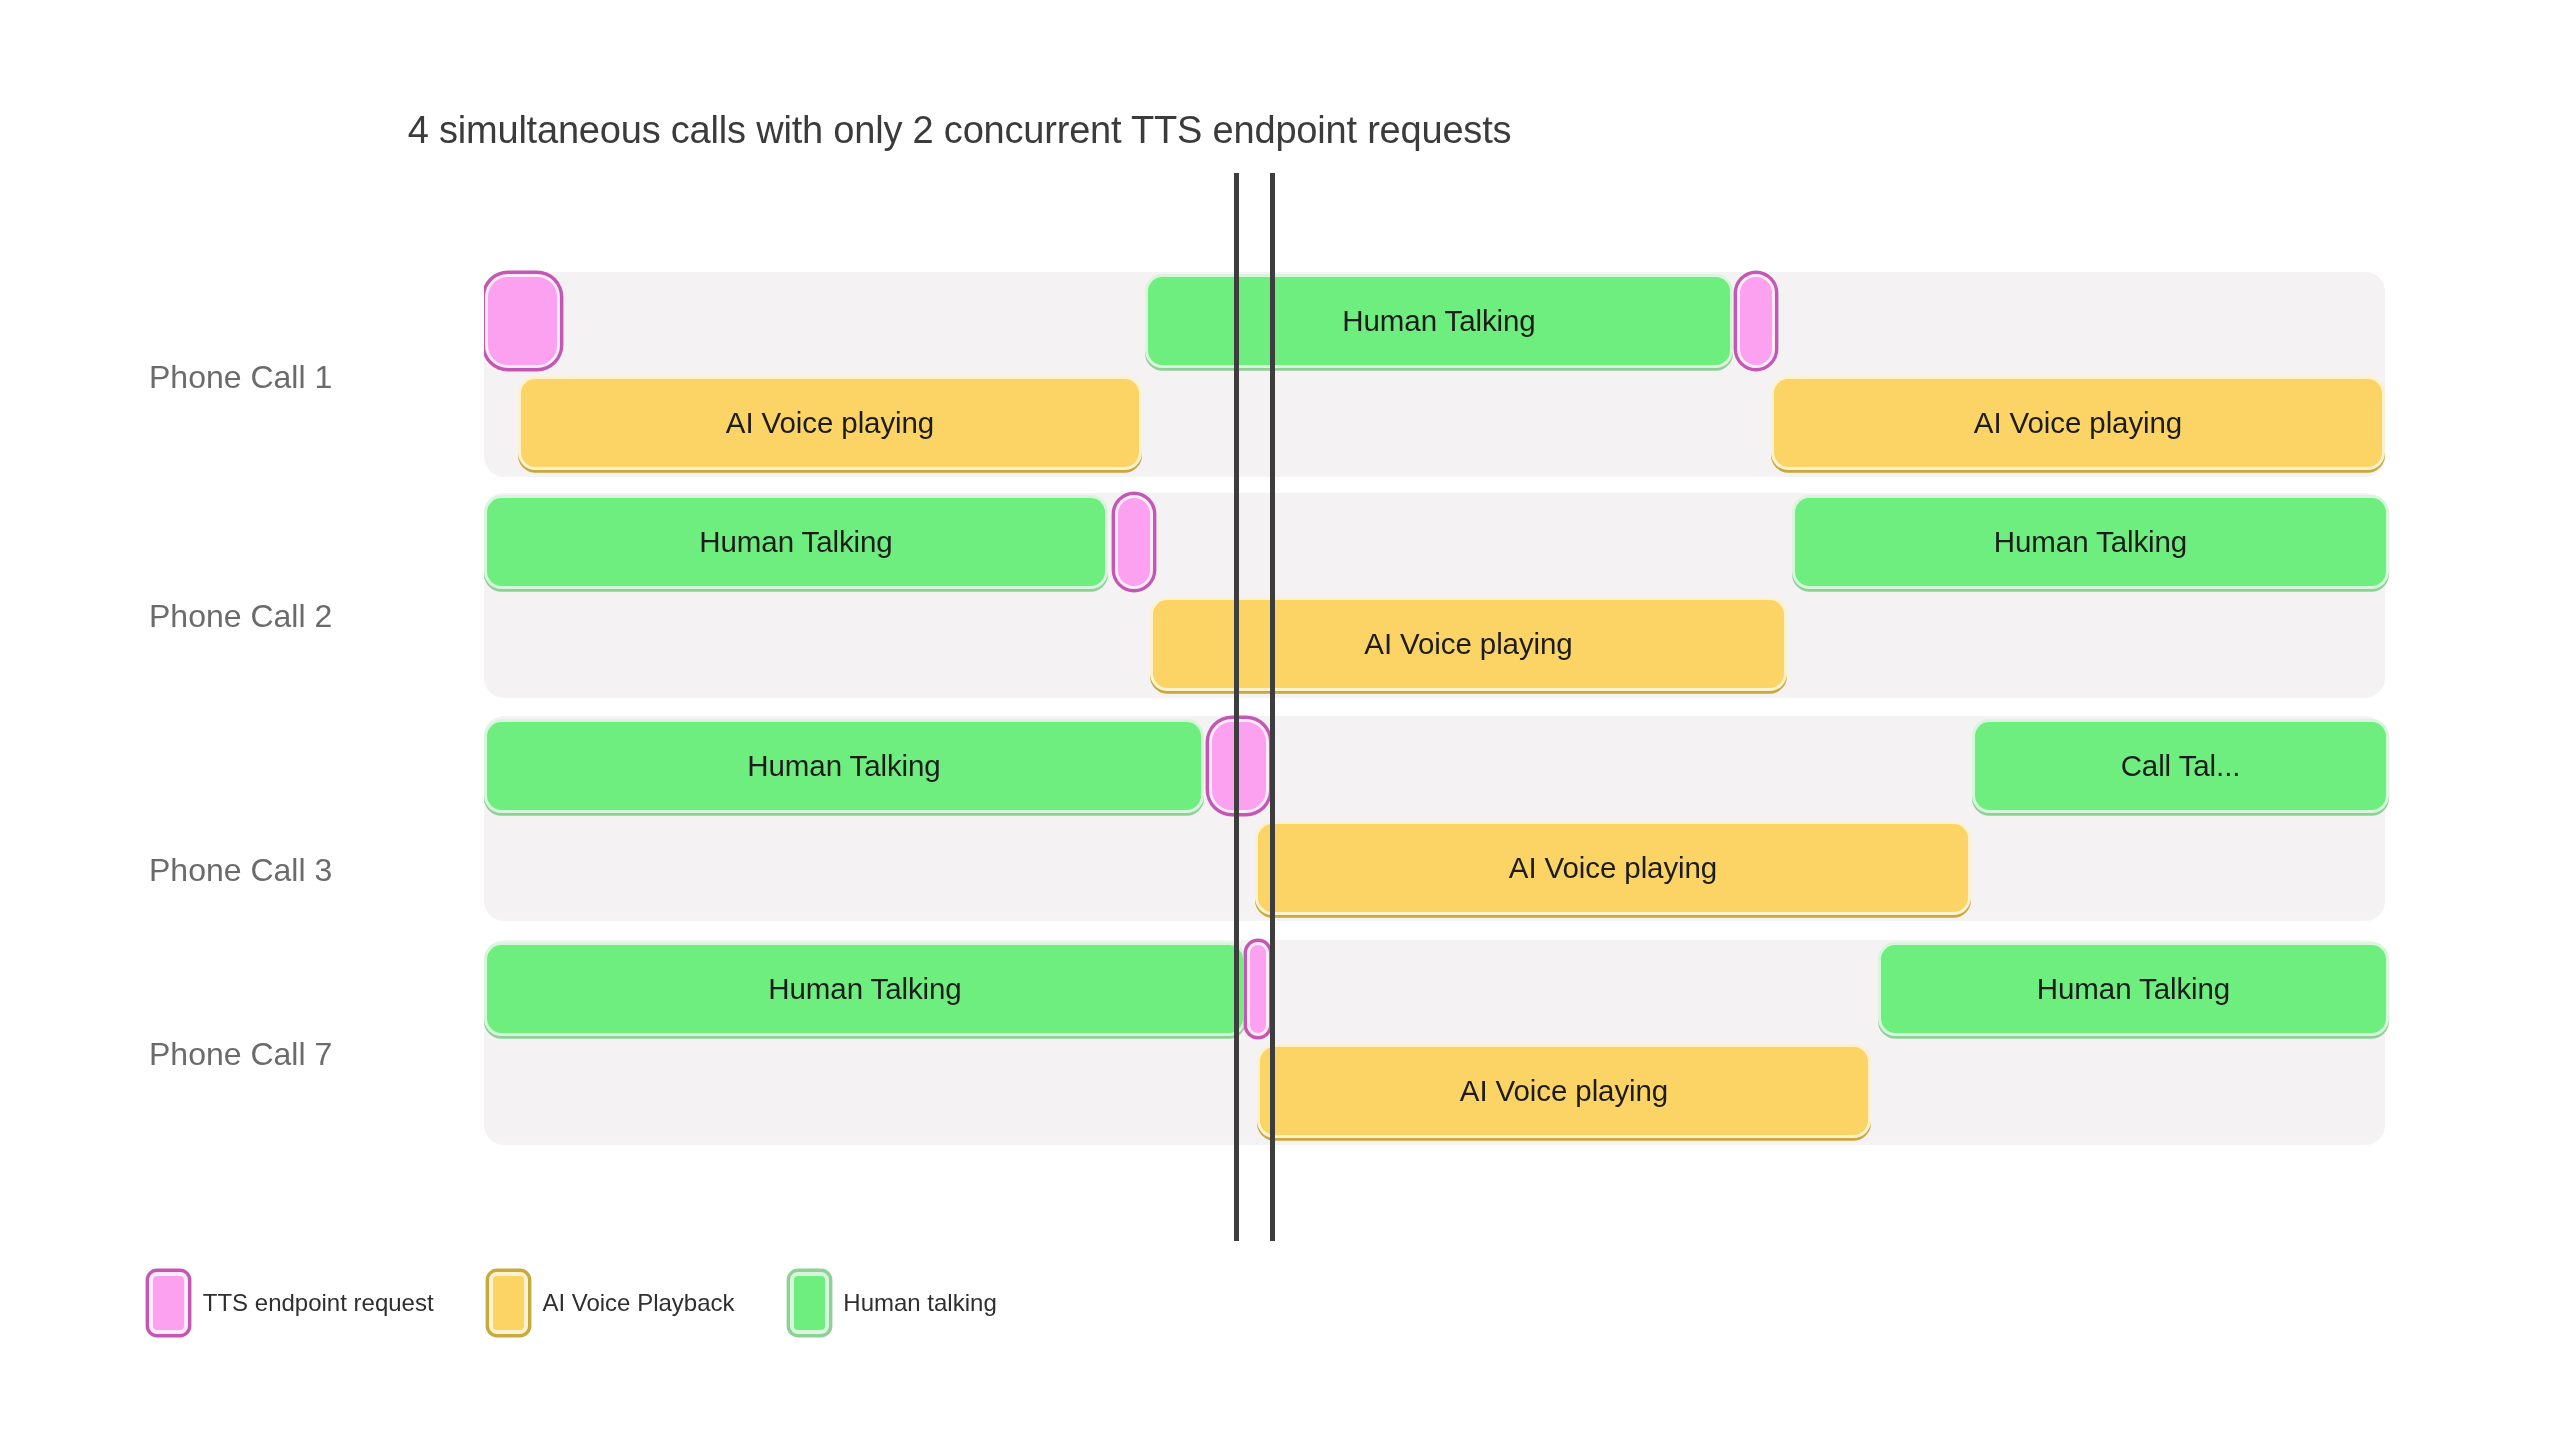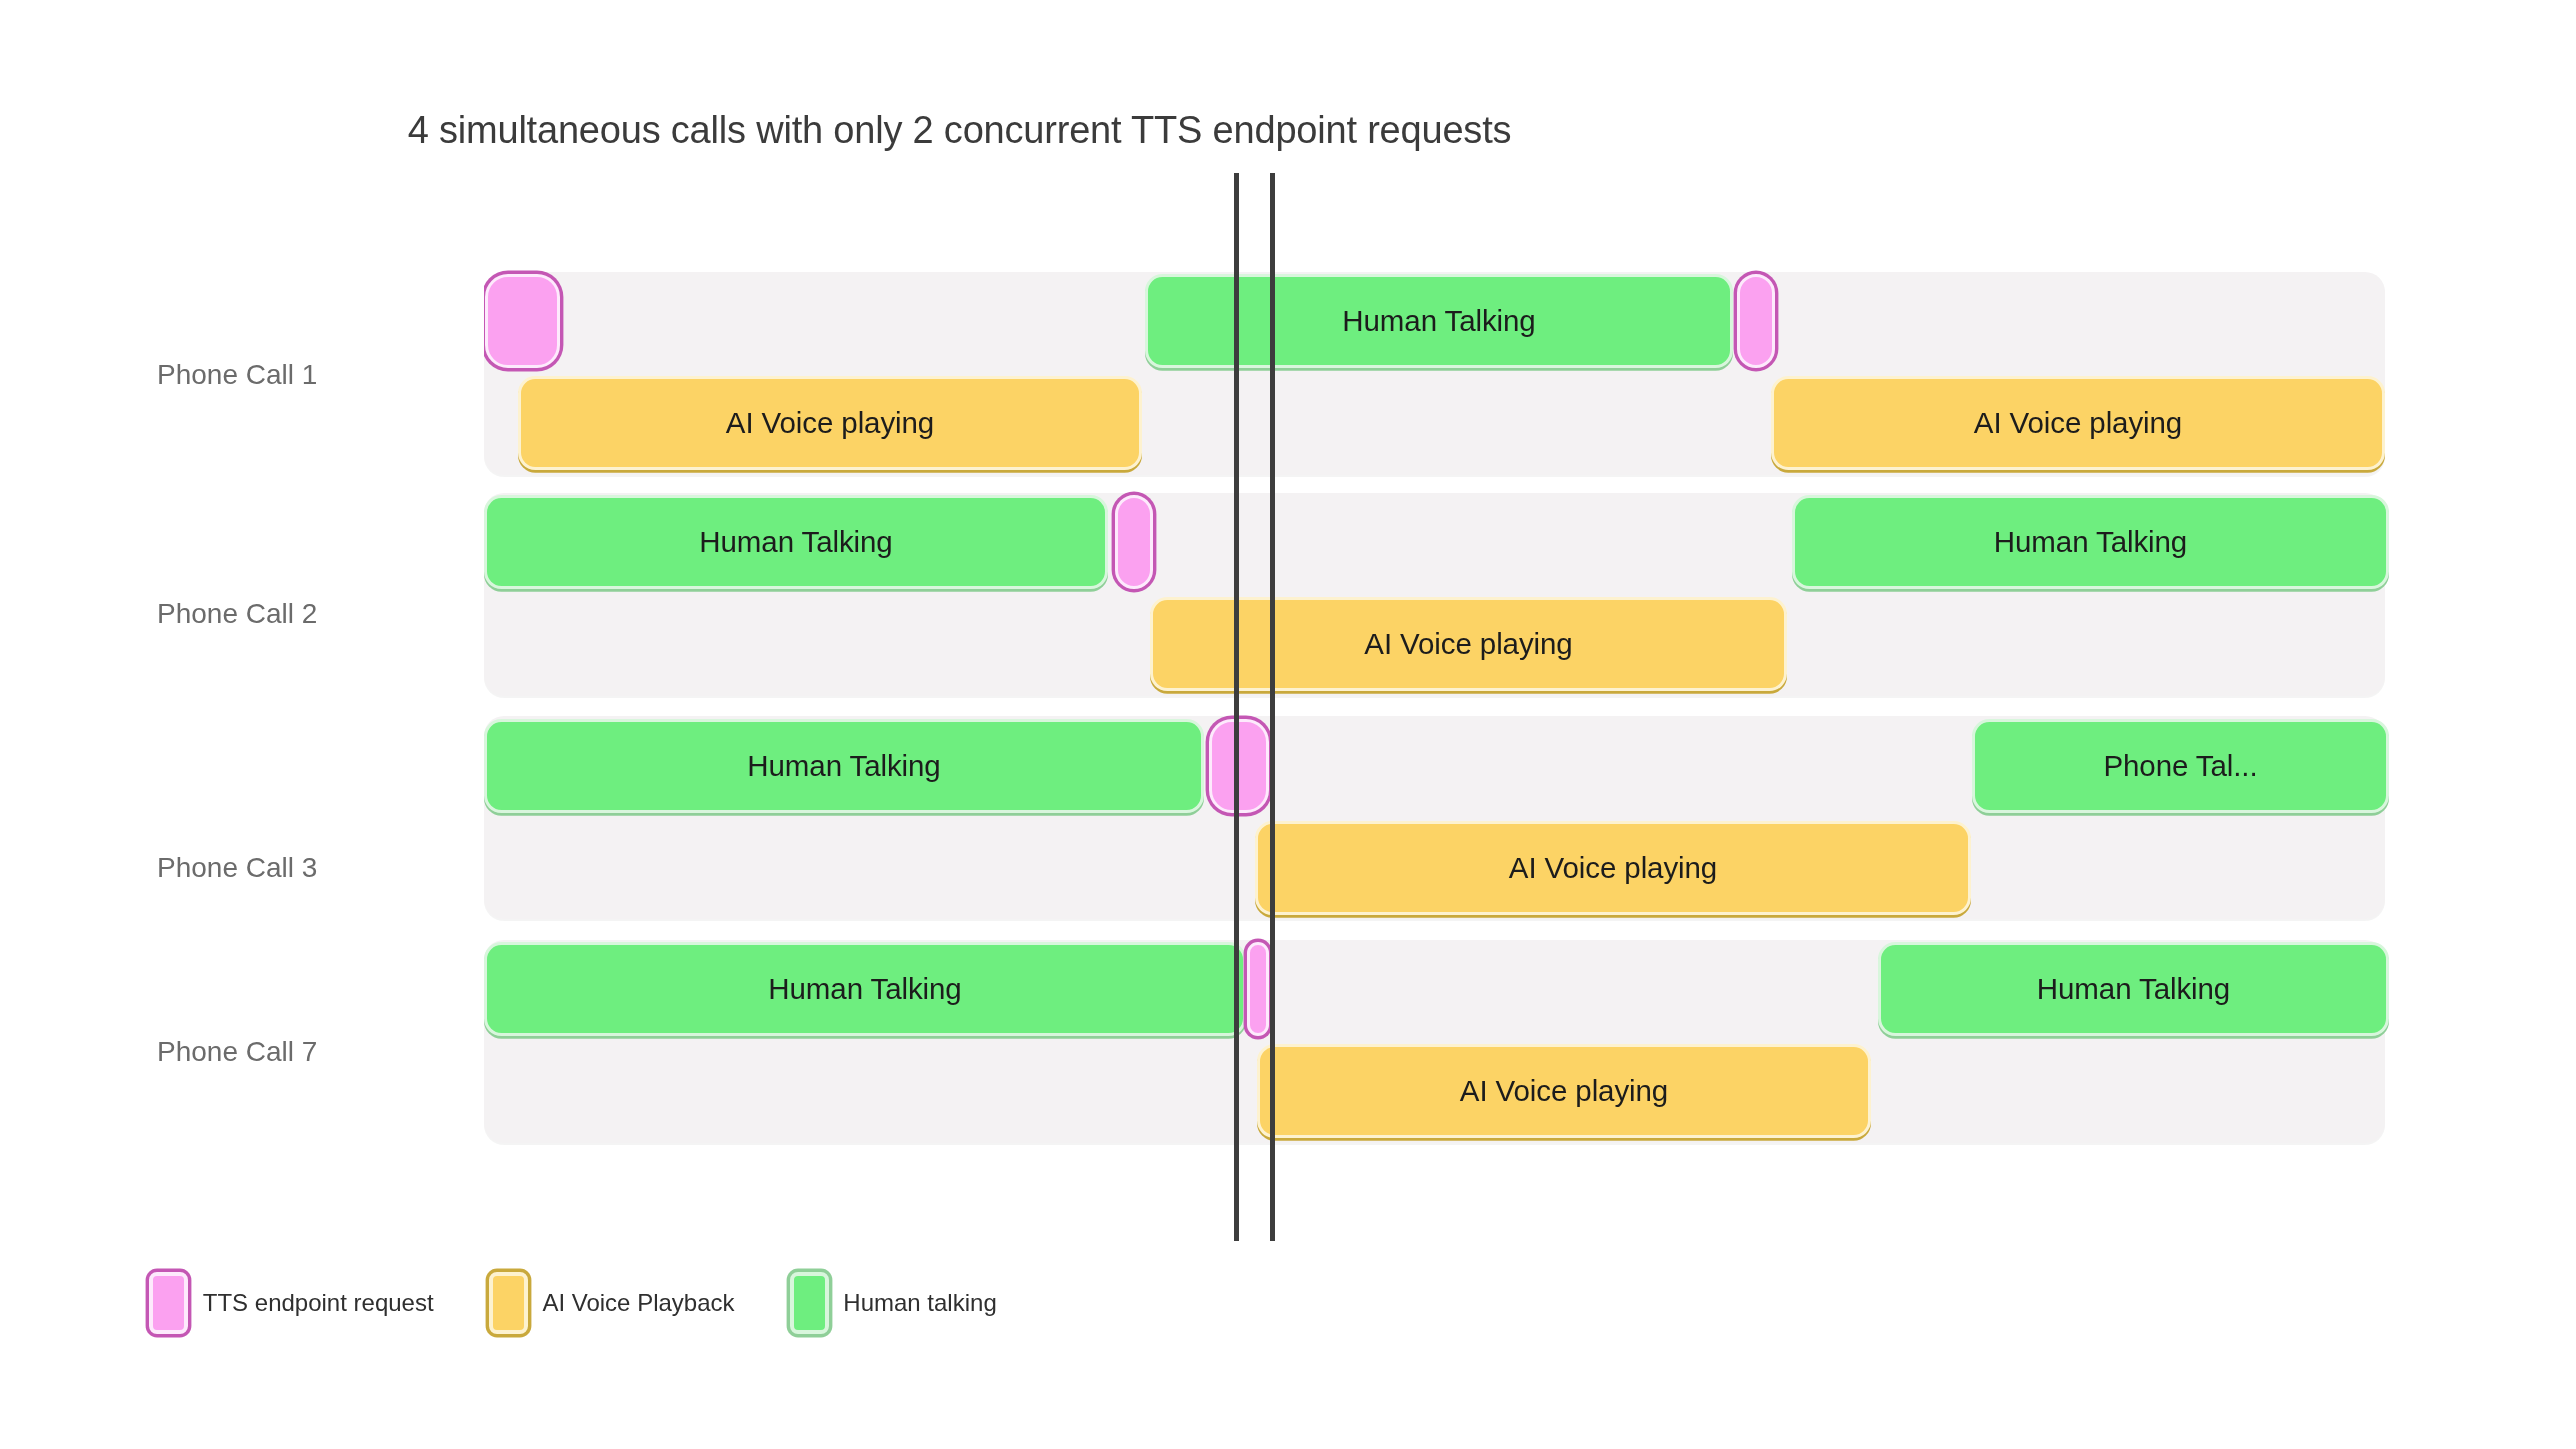--- a/index.html
+++ b/index.html
@@ -35,26 +35,25 @@
     position: absolute;
     left: 0;
     top: 0;
     width: 2576px;
     height: 1449px;
   }
 
   
   .row-label {
     position: absolute;
-    font-size: 28px;
+    font-size: 32px;
     color: #6b6b6b;
     font-weight: 400;
     white-space: nowrap;
     text-align: right;
-    margin-left: 8px;
   }
 
   
   .row-track {
     position: absolute;
     background: #f4f2f3;
     border-radius: 20px;
     box-shadow: 0 2px 0 0 rgba(0,0,0,0.045);
   }
 
@@ -159,21 +158,21 @@
     <div class="bar bar-pink slim" style="left:631px; top:9.4px; width:38px; height:94px;"></div>
     <div class="bar bar-green" style="left:1308px; top:9.4px; width:597px; height:94px;">Human Talking</div>
     <div class="bar bar-orange" style="left:666px; top:111px; width:637px; height:94px;">AI Voice playing</div>
   </div>
 
   <div class="row-label" style="left:149px; top:852px;">Phone Call 3</div>
   <div class="row-track" style="left:484px; top:716px; width:1901px; height:203px;"></div>
   <div class="row-clip" style="left:484px; top:710px; width:1905px; height:216px;">
     <div class="bar bar-green" style="left:0px; top:9.4px; width:720px; height:94px;">Human Talking</div>
     <div class="bar bar-pink" style="left:725px; top:9.4px; width:60px; height:94px;"></div>
-    <div class="bar bar-green" style="left:1488px; top:9.4px; width:417px; height:94px;">Phone Tal...</div>
+    <div class="bar bar-green" style="left:1488px; top:9.4px; width:417px; height:94px;">Call Tal...</div>
     <div class="bar bar-orange" style="left:771px; top:111px; width:716px; height:94px;">AI Voice playing</div>
   </div>
 
   <div class="row-label" style="left:149px; top:1036px;">Phone Call 7</div>
   <div class="row-track" style="left:484px; top:940px; width:1901px; height:203px;"></div>
   <div class="row-clip" style="left:484px; top:933px; width:1905px; height:216px;">
     <div class="bar bar-green" style="left:0px; top:9.4px; width:762px; height:94px;">Human Talking</div>
     <div class="bar bar-pink slim" style="left:763px; top:9.4px; width:21.5px; height:94px;"></div>
     <div class="bar bar-green" style="left:1394px; top:9.4px; width:511px; height:94px;">Human Talking</div>
     <div class="bar bar-orange" style="left:773px; top:111px; width:614px; height:94px;">AI Voice playing</div>

